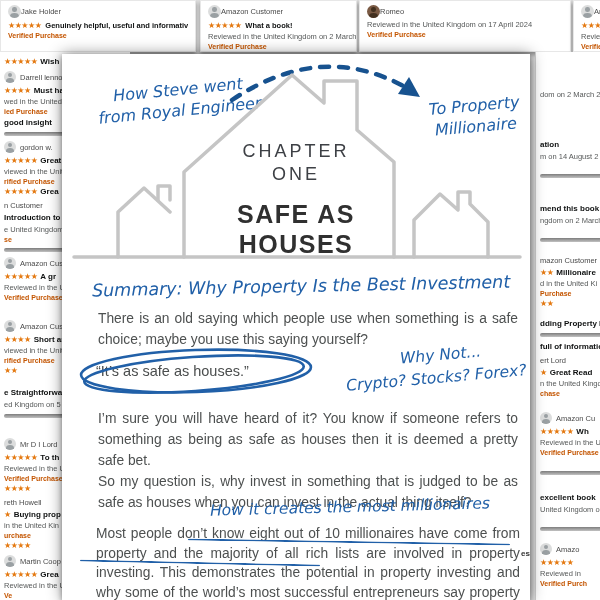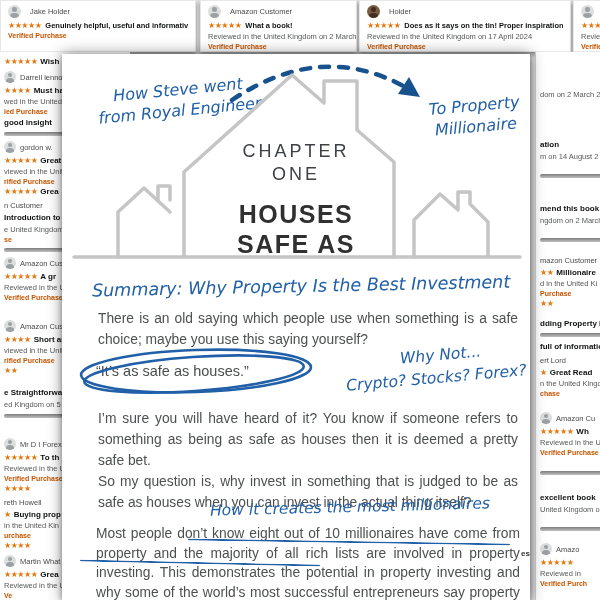--- a/index.html
+++ b/index.html
@@ -3,21 +3,21 @@
 <meta charset="utf-8">
 <style>
   html,body{margin:0;padding:0;}
   body{width:600px;height:600px;overflow:hidden;position:relative;background:#dedede;
        font-family:"Liberation Sans","DejaVu Sans",sans-serif;}
   #canvas{position:absolute;inset:0;}
 
   
   .review-card{position:absolute;top:0;height:52px;background:#fff;border:1px solid #e7e7e7;
     box-shadow:0 3px 4px rgba(0,0,0,.35);padding:4px 7px;box-sizing:border-box;overflow:hidden;}
-  .rc-head{display:flex;align-items:center;gap:9px;}
+  .rc-head{display:flex;align-items:center;gap:0;}
   .rc-name{font-size:7.5px;color:#4a4a4a;}
   .rc-title{margin-top:3px;font-size:7.5px;font-weight:bold;color:#0f1111;white-space:nowrap;overflow:hidden;}
   .rc-title .stars{font-weight:normal;margin-right:4px;}
   .rc-date{margin-top:2px;font-size:7.5px;color:#565959;white-space:nowrap;}
   .rc-verified{margin-top:2px;font-size:7px;font-weight:bold;color:#c45500;}
   .stars{color:#e47911;font-size:8px;letter-spacing:-0.5px;}
   .avatar{display:inline-block;width:13px;height:13px;border-radius:50%;background:#dcdddd;
     position:relative;overflow:hidden;flex:0 0 auto;}
   .avatar::before{content:"";position:absolute;top:17%;left:33%;width:35%;height:35%;border-radius:50%;background:#9aa0a3;}
   .avatar::after{content:"";position:absolute;top:60%;left:16%;width:68%;height:52%;border-radius:50% 50% 0 0;background:#9aa0a3;}
@@ -84,23 +84,22 @@
           <span class="avatar"></span>
           <span class="rc-name">Amazon Customer</span>
         </div>
         <div class="rc-title"><span class="stars">★★★★★</span>What a book!</div>
         <div class="rc-date">Reviewed in the United Kingdom on 2 March 2019</div>
         <div class="rc-verified">Verified Purchase</div>
       </div>
       <div class="review-card" style="left: 359px; width: 212px;">
         <div class="rc-head">
           <span class="avatar photo"></span>
-          <span class="rc-name">Holder</span>
+          <span class="rc-name">Romeo</span>
         </div>
-        <div class="rc-title"><span class="stars">★★★★★</span>Does as it says on the tin! Proper inspiration</div>
         <div class="rc-date">Reviewed in the United Kingdom on 17 April 2024</div>
         <div class="rc-verified">Verified Purchase</div>
       </div>
       <div class="review-card" style="left: 573px; width: 160px;">
         <div class="rc-head">
           <span class="avatar"></span>
           <span class="rc-name">Ama</span>
         </div>
         <div class="rc-title"><span class="stars">★★★★</span></div>
         <div class="rc-date">Reviewed i</div>
@@ -149,36 +148,36 @@
       <div class="frag-date">viewed in the United</div>
       <div class="frag-verified">rified Purchase</div>
       <div class="frag-stars"><span class="stars">★★</span></div>
       <div class="frag-gap" style="height: 8px;"></div>
       <div class="frag-heading">e Straightforward</div>
       <div class="frag-date">ed Kingdom on 5 Au</div>
       <div class="frag-divider"></div>
       <div class="frag-gap" style="height: 10px;"></div>
       <div class="frag-name">
         <span class="avatar"></span>
-        <span>Mr D I Forex</span>
+        <span>Mr D I Lord</span>
       </div>
       <div class="frag-stars"><span class="stars">★★★★★</span><b>To th</b></div>
       <div class="frag-date">Reviewed in the Un</div>
       <div class="frag-verified">Verified Purchase</div>
       <div class="frag-stars"><span class="stars">★★★★</span></div>
       <div class="frag-name">
         <span>reth Howell</span>
       </div>
       <div class="frag-stars"><span class="stars">★</span><b>Buying prop</b></div>
       <div class="frag-date">in the United Kin</div>
       <div class="frag-verified">urchase</div>
       <div class="frag-stars"><span class="stars">★★★★</span></div>
       <div class="frag-name">
         <span class="avatar"></span>
-        <span>Martin What</span>
+        <span>Martin Coop</span>
       </div>
       <div class="frag-stars"><span class="stars">★★★★★</span><b>Grea</b></div>
       <div class="frag-date">Reviewed in the U</div>
       <div class="frag-verified">Ve</div>
     </div>
   <div id="right-col" class="col-card">
       <div class="frag-gap" style="height: 34px;"></div>
       <div class="frag-date">dom on 2 March 20</div>
       <div class="frag-gap" style="height: 36px;"></div>
       <div class="frag-heading">ation</div>
@@ -259,22 +258,22 @@
         <path d="M 96 136 V 122 H 108 V 136"></path>
         <path d="M 352 193 V 156 L 378 130 L 396 146 V 128 H 408 V 140 L 426 158 V 193"></path>
       </g>
     </svg>
 
     <div id="chapter">
       <div>CHAPTER</div>
       <div>ONE</div>
     </div>
     <div id="title">
+      <div>SAFE AS</div>
       <div>HOUSES</div>
-      <div>SAFE AS</div>
     </div>
 
     <div class="hand summary">Summary: Why Property Is the Best Investment</div>
 
     <p class="body p1">There is an old saying which people use when something is a safe choice; maybe you use this saying yourself?</p>
 
     <div id="quote-wrap">
       <svg width="250" height="56" viewBox="0 0 250 56">
         <g fill="none" stroke="#2160a8" stroke-width="2.6">
           <ellipse cx="122" cy="27" rx="115" ry="21" transform="rotate(-2 122 27)"></ellipse>

